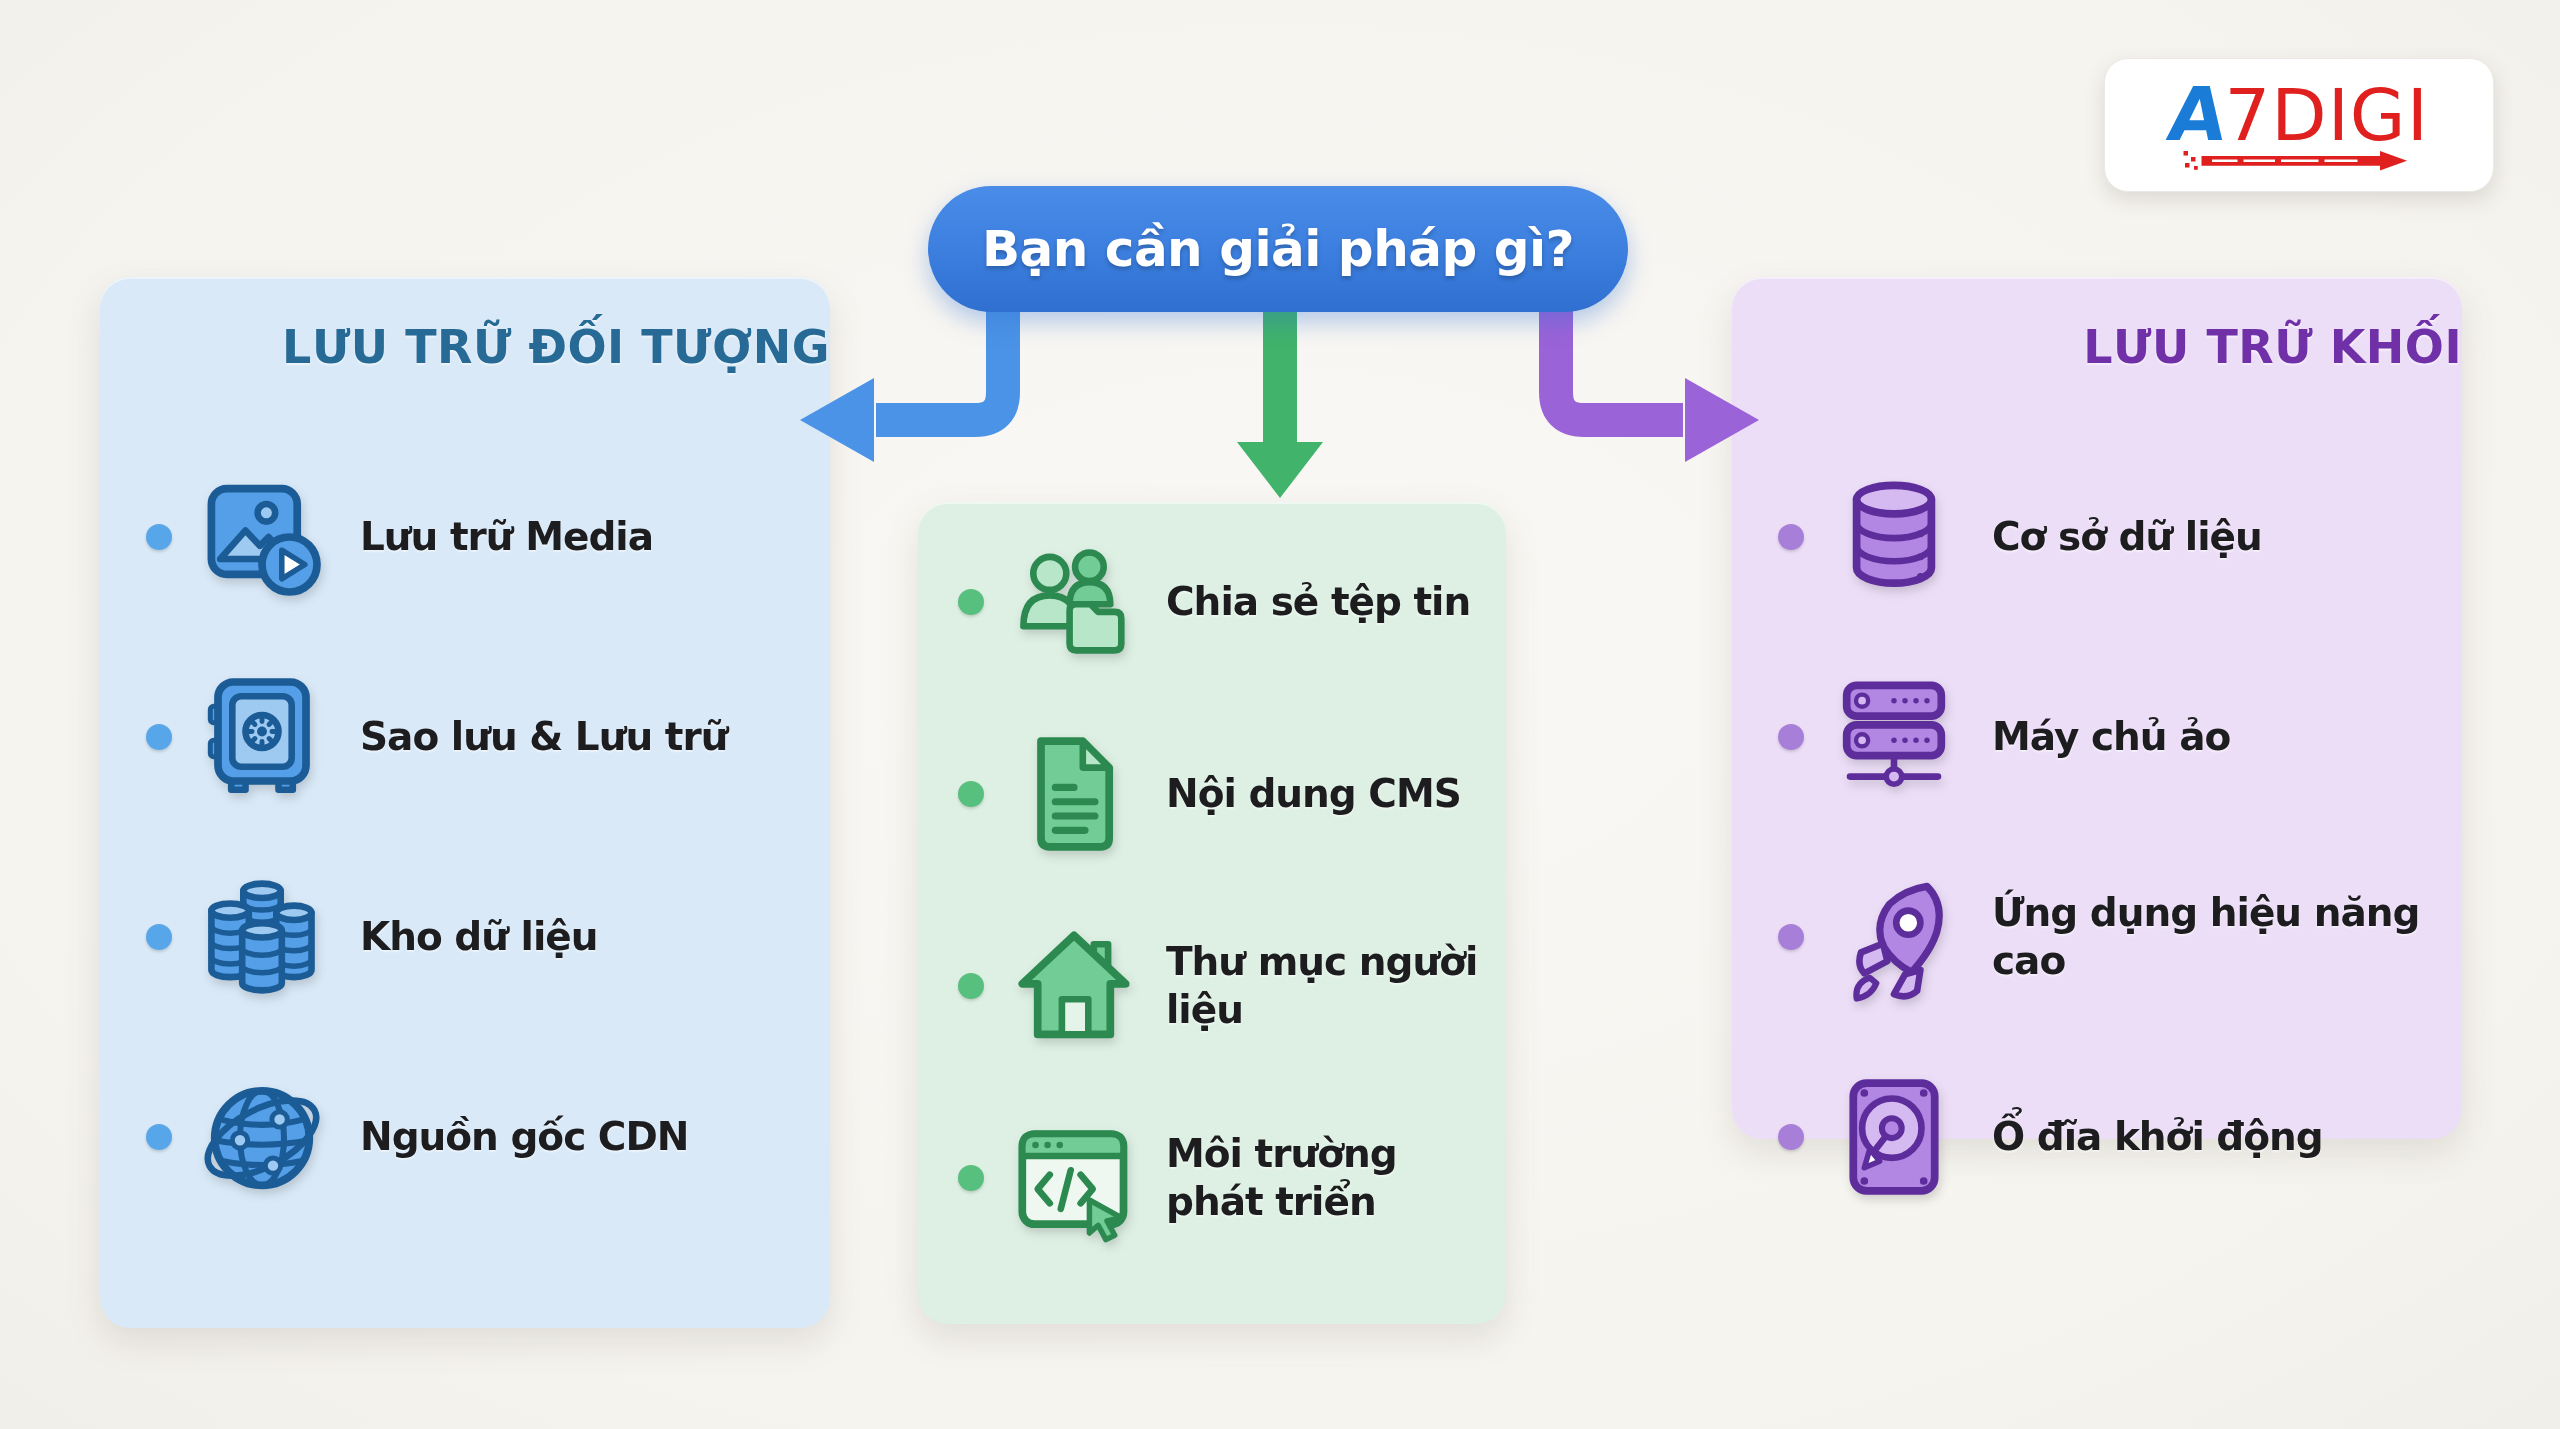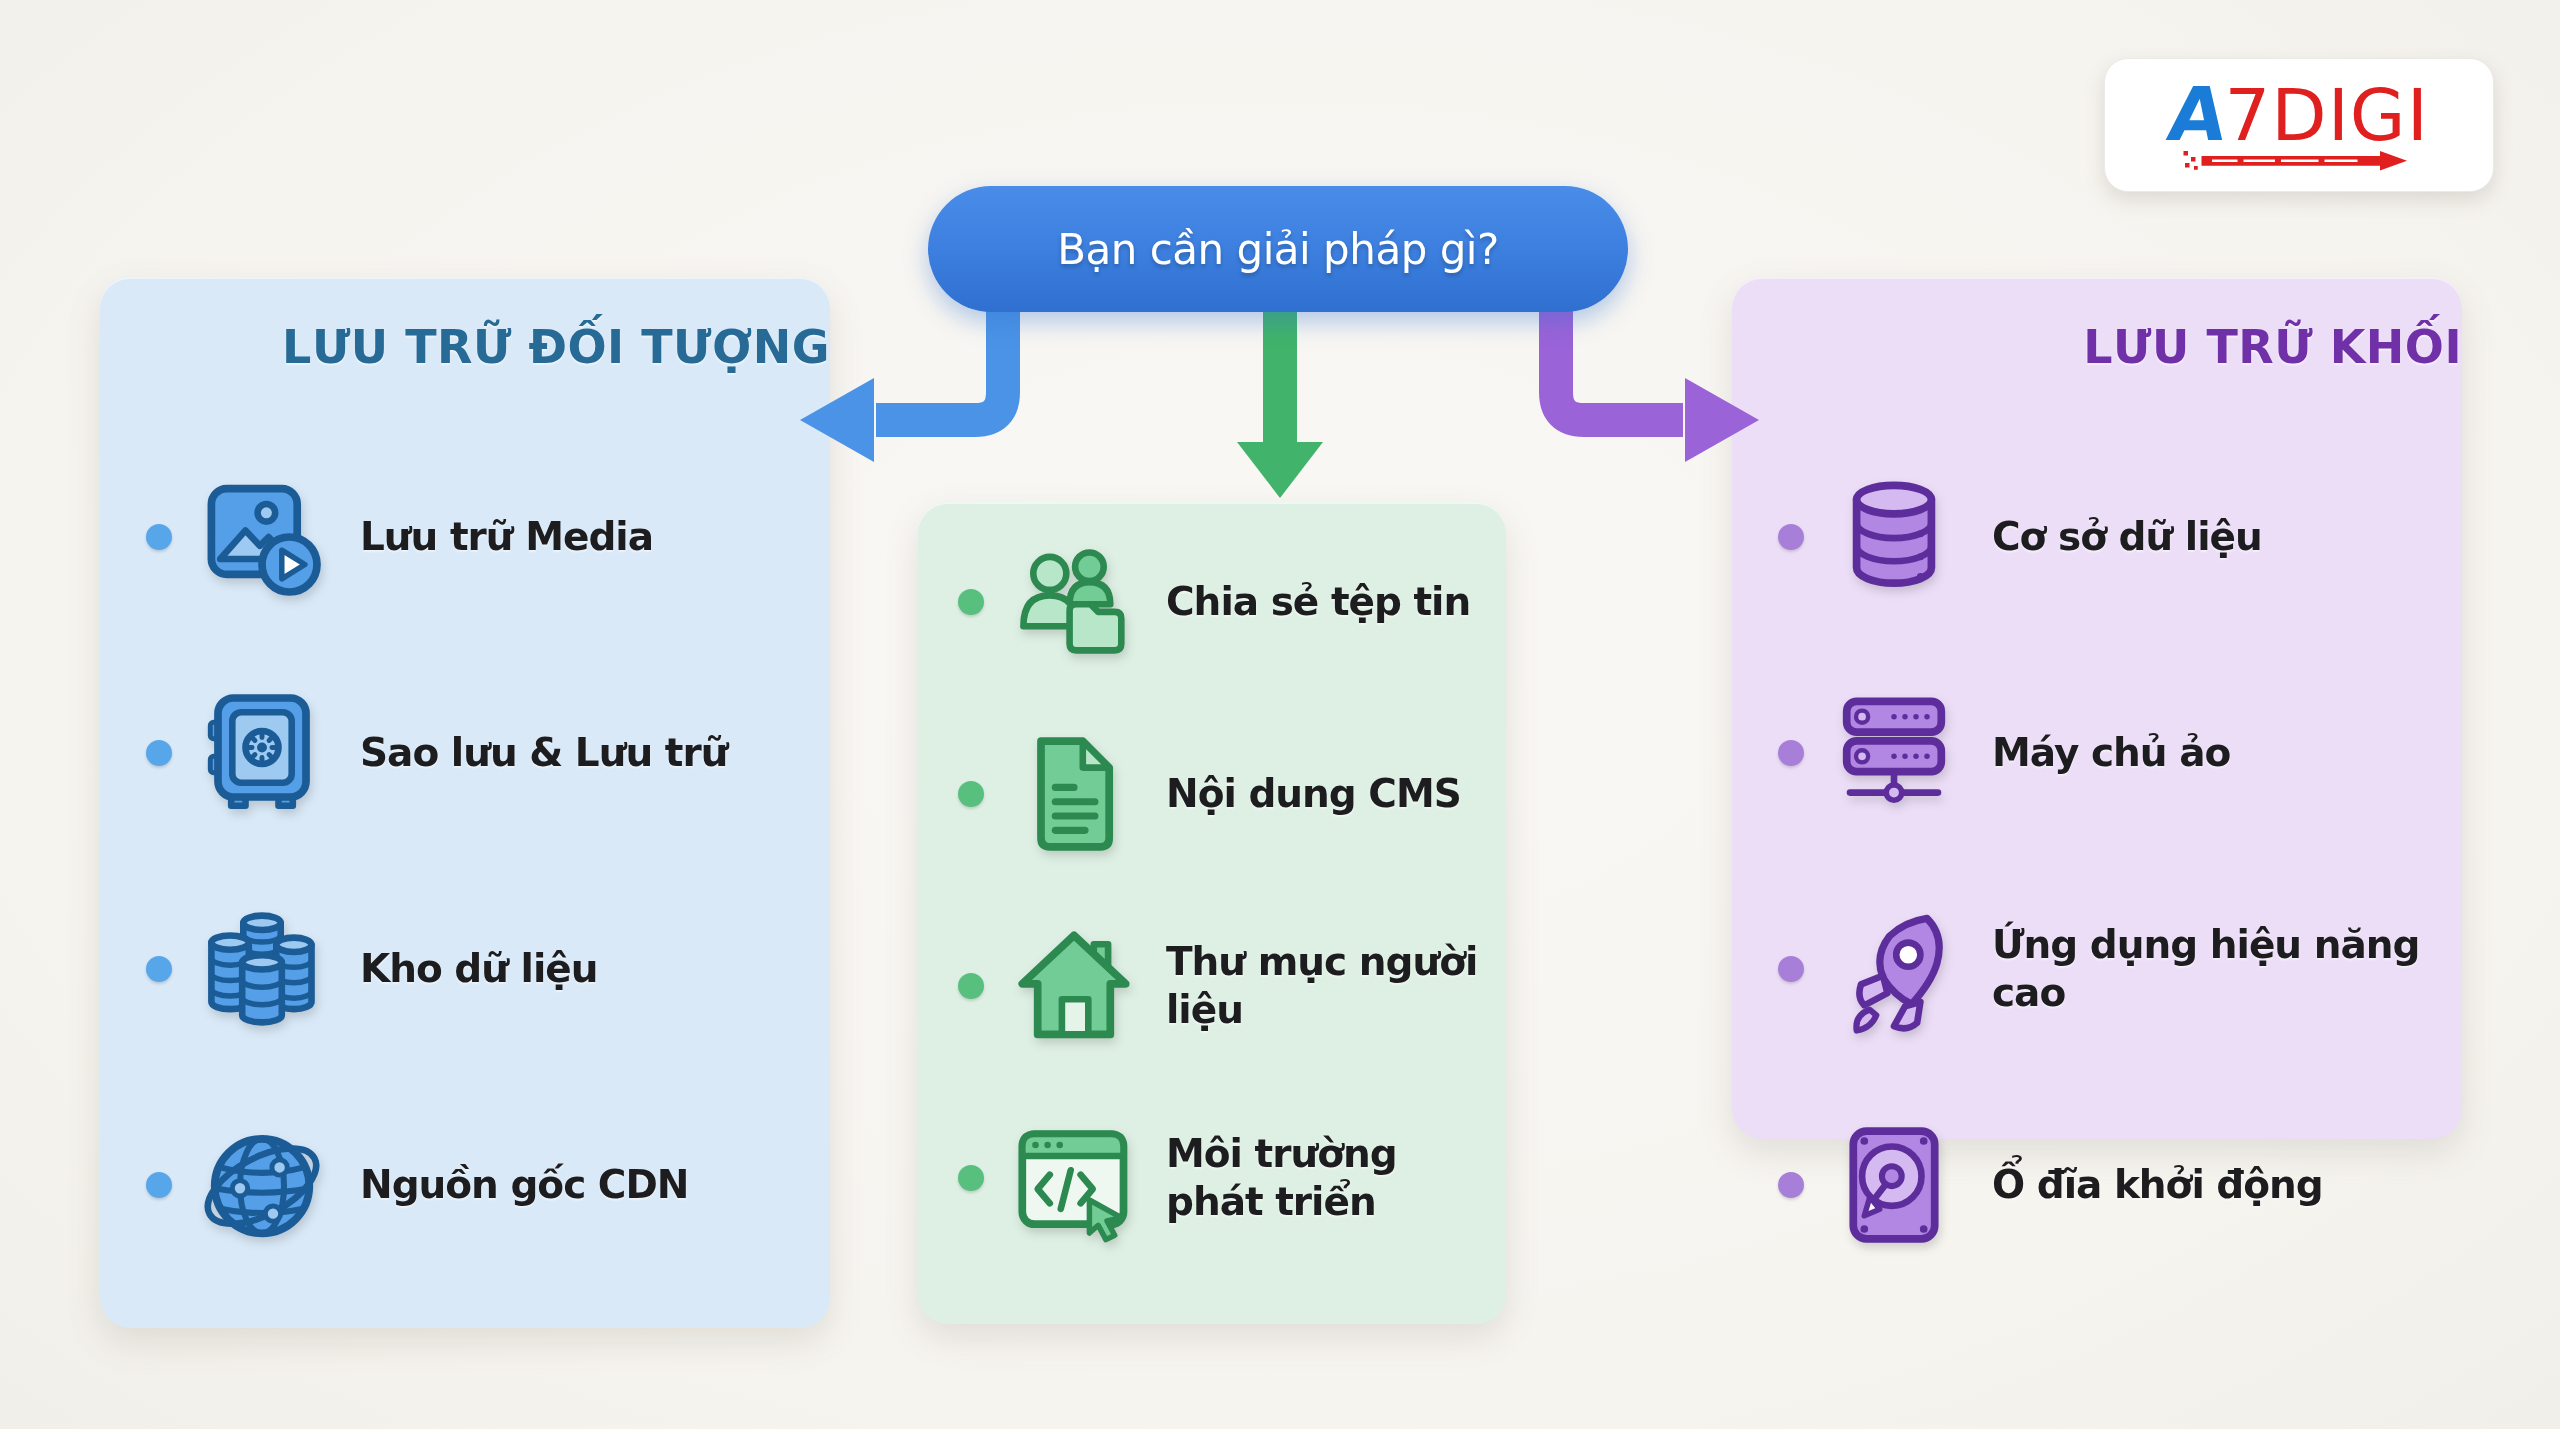--- a/index.html
+++ b/index.html
@@ -9,40 +9,40 @@
     font-family:"DejaVu Sans","Liberation Sans",sans-serif;
     -webkit-font-smoothing:antialiased;
   }
   .pill{
     position:absolute;left:928px;top:186px;width:700px;height:126px;z-index:4;
     background:linear-gradient(180deg,#4a8ce8 0%,var(--pill-blue,#3b7ede) 55%,#2f6fd0 100%);
     border-radius:63px;display:flex;align-items:center;justify-content:center;
     box-shadow:0 10px 24px rgba(47,111,208,.35);
   }
   .pill-label{
-    color:#fff;font-size:42px;font-weight:normal;letter-spacing:-.5px;
+    color:#fff;font-size:50px;font-weight:bold;letter-spacing:-.5px;
     text-shadow:0 3px 4px rgba(0,0,0,.22);white-space:nowrap;
   }
   svg.connectors{position:absolute;left:0;top:0;z-index:3;pointer-events:none;}
   .panel{
     position:absolute;border-radius:30px;z-index:1;
     box-shadow:0 14px 34px rgba(110,105,95,.16), inset 0 2px 0 rgba(255,255,255,.5);
   }
   .panel-left{left:100px;top:277px;width:730px;height:1051px;background:var(--panel-blue,#d9e9f7);}
   .panel-mid{left:918px;top:502px;width:588px;height:822px;background:var(--panel-green,#def0e4);}
   .panel-right{left:1732px;top:277px;width:730px;height:862px;background:var(--panel-purple,#ecdef7);}
   .panel h2{
     margin:42px 0 0;height:56px;line-height:56px;text-align:right;
     font-size:46px;font-weight:bold;letter-spacing:.5px;white-space:nowrap;
     text-shadow:0 2px 2px rgba(255,255,255,.55);
   }
   .panel-left h2{color:var(--header-blue,#266a95);}
   .panel-right h2{color:var(--header-purple,#7030a8);}
   ul.items{list-style:none;margin:0;display:flex;flex-direction:column;}
-  .panel-left ul.items,.panel-right ul.items{padding:86px 20px 0 46px;gap:64px;}
+  .panel-left ul.items,.panel-right ul.items{padding:86px 20px 0 46px;gap:48px;}
   .panel-mid ul.items{padding:24px 20px 0 40px;gap:40px;}
   li.row{display:flex;align-items:center;height:152px;}
   .bullet{
     width:26px;height:26px;border-radius:50%;flex:none;margin-right:24px;
     box-shadow:0 2px 3px rgba(0,0,0,.15);
   }
   .icon{
     width:132px;height:132px;flex:none;margin-right:32px;
     filter:drop-shadow(2px 5px 5px rgba(40,40,40,.18));
   }

